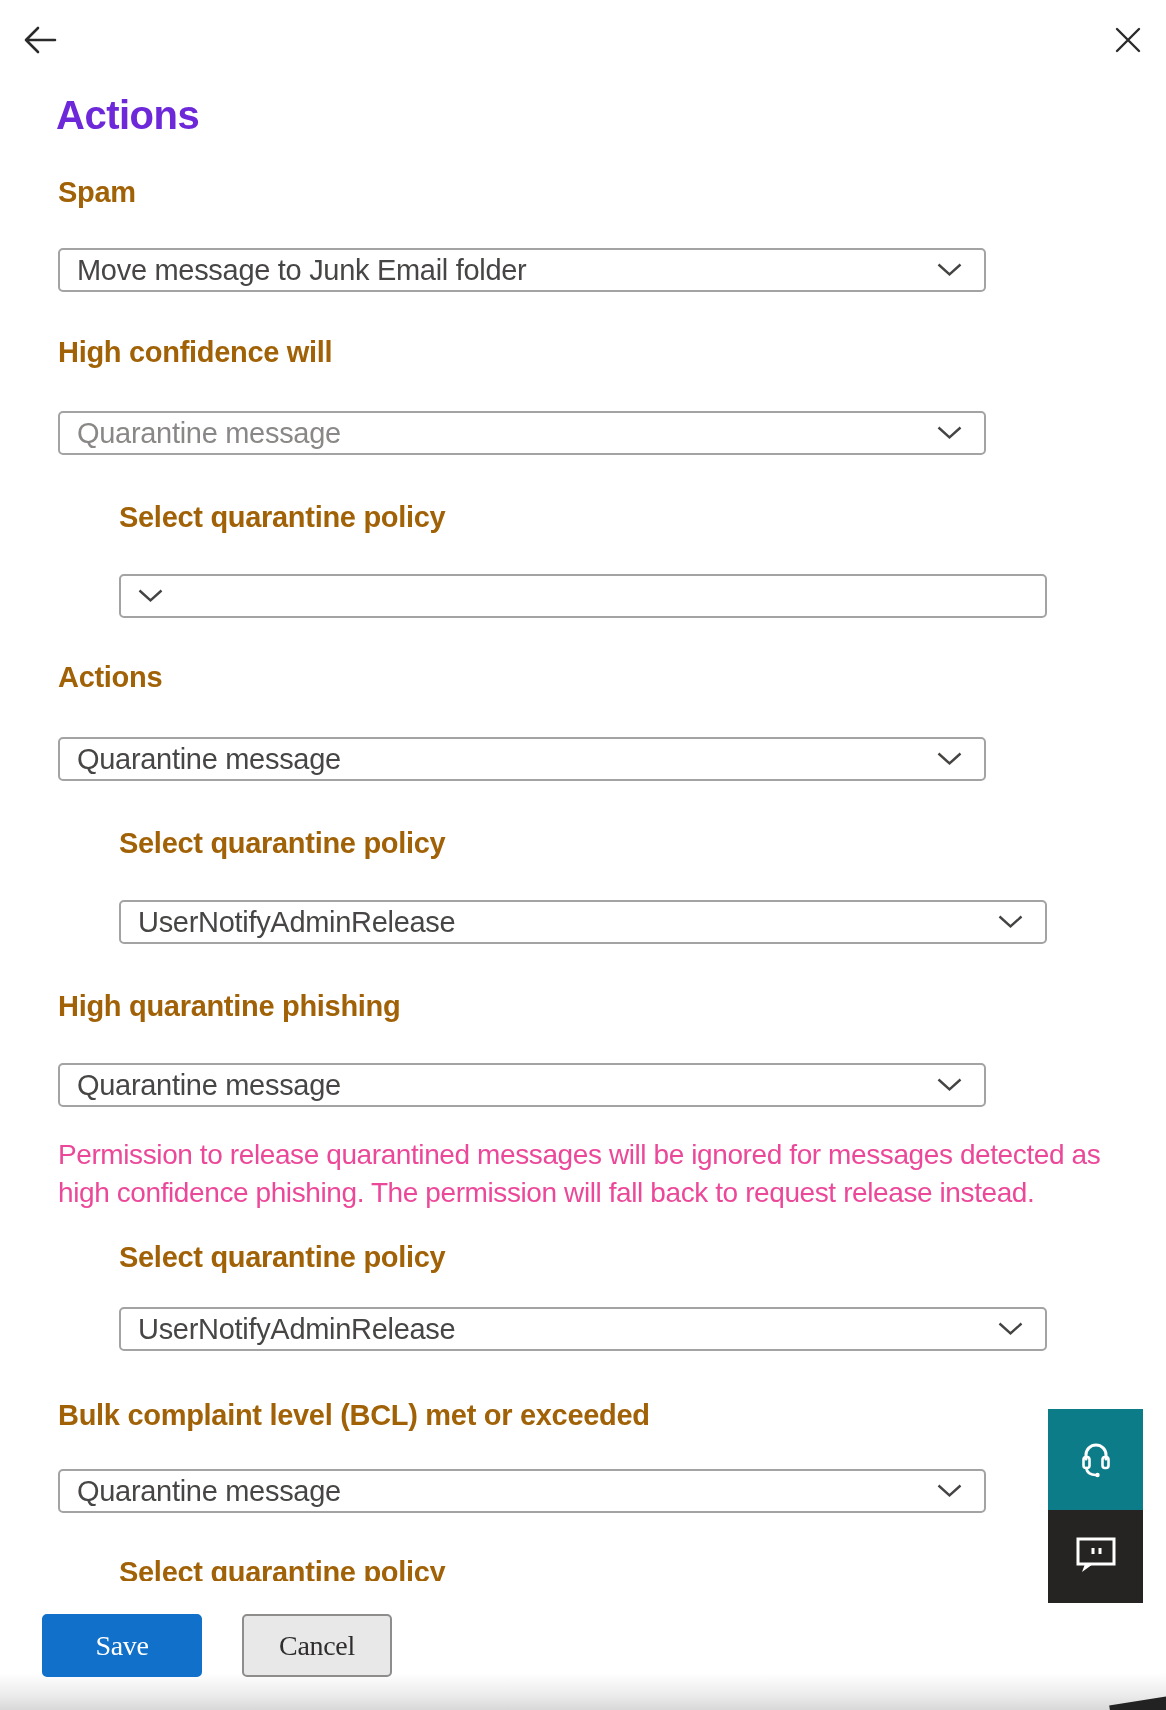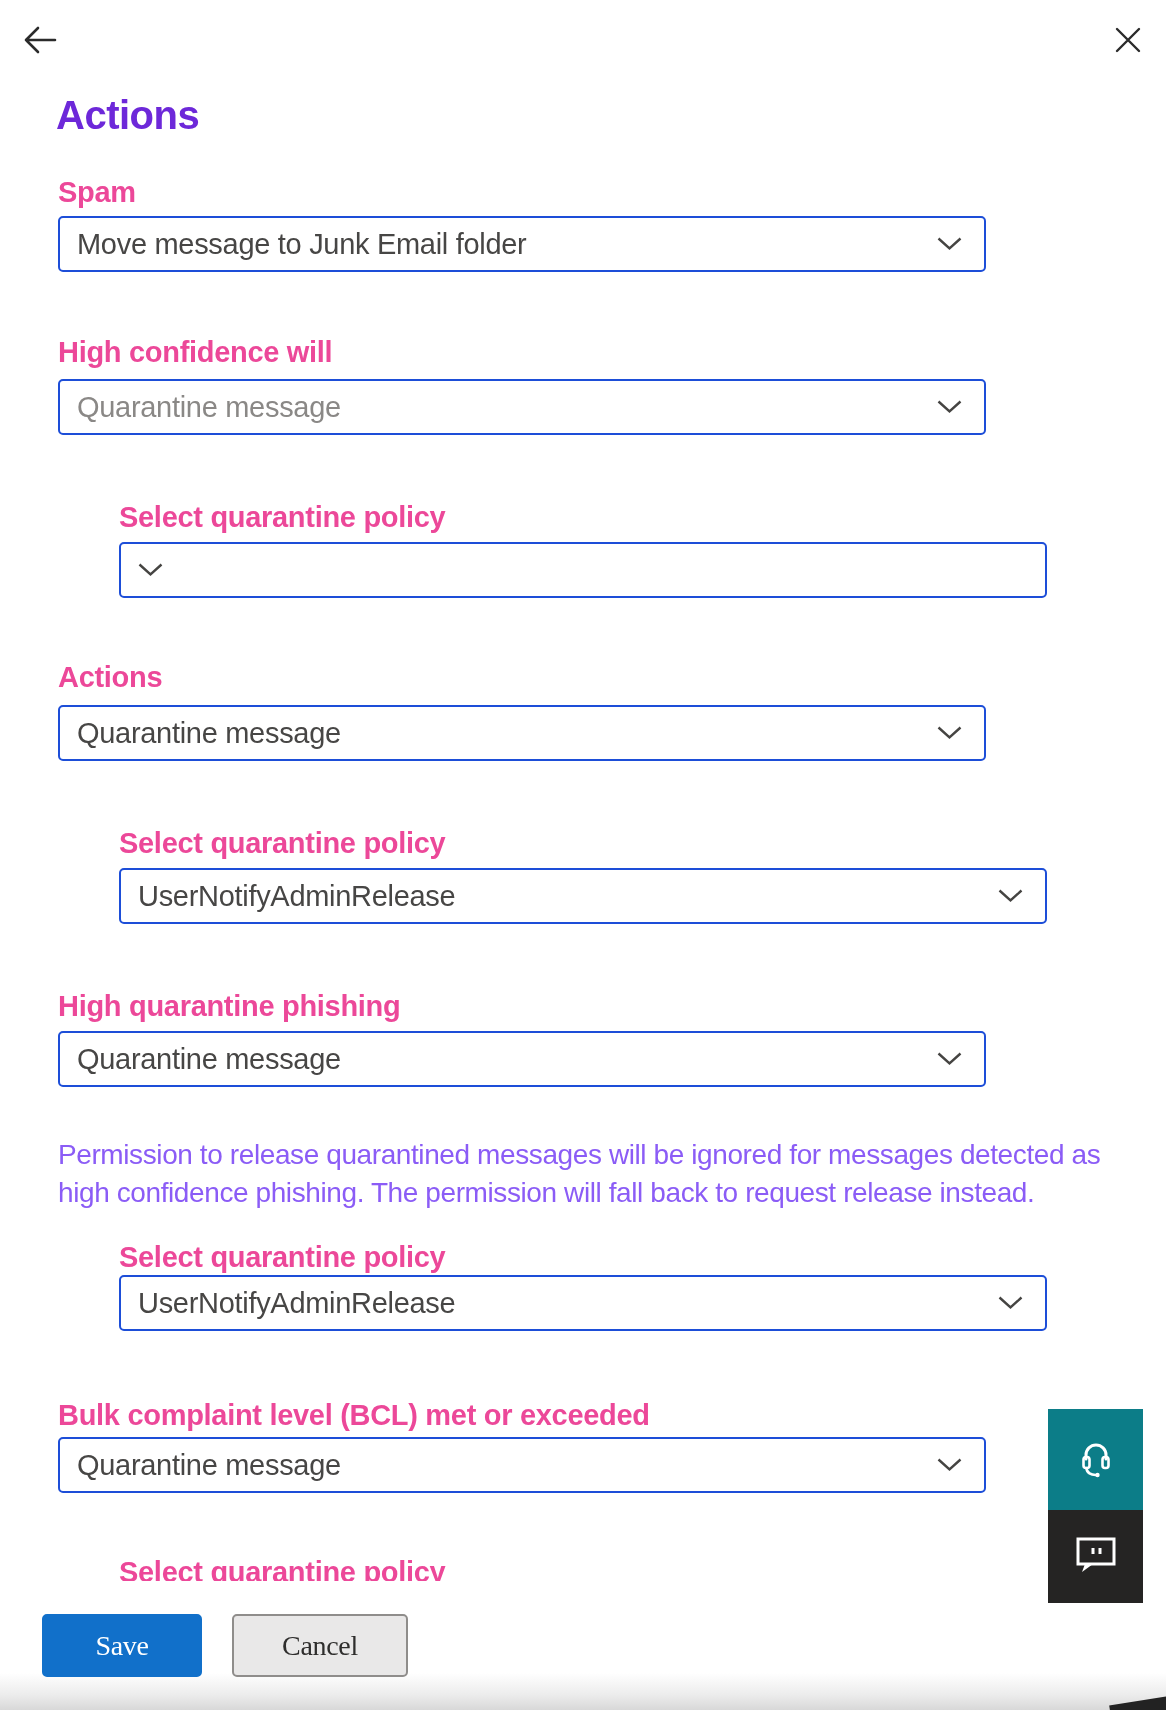--- a/index.html
+++ b/index.html
@@ -17,60 +17,60 @@
   #close-btn{left:1114px;top:26px;}
 
   
   .page-title{
     left:56px;top:93px;
     font-size:40px;font-weight:700;color:#6d28d9;letter-spacing:-0.5px;
   }
 
   
   .field-label{
-    font-size:29px;font-weight:600;color:#ec4899;letter-spacing:-0.3px;
+    font-size:29px;font-weight:600;color:#a16207;letter-spacing:-0.3px;
     white-space:nowrap;
   }
   .main-col{left:58px;}
   .indent-col{left:119px;}
 
   
   .dropdown{
-    position:absolute;width:928px;height:56px;box-sizing:border-box;
-    background:#ffffff;border:2px solid #1d4ed8;border-radius:5px;
+    position:absolute;width:928px;height:44px;box-sizing:border-box;
+    background:#ffffff;border:2px solid #a3a3a3;border-radius:5px;
     display:flex;align-items:center;justify-content:space-between;
-    padding:0 22px 0 17px;cursor:pointer;
+    padding:0 22px 0 17px;cursor:pointer;margin-top:32px;
   }
   .dropdown .val{
     font-size:29px;color:#474645;letter-spacing:-0.3px;white-space:nowrap;
   }
   .dropdown .val.muted{color:#8a8886;}
   .chev{flex:0 0 auto;margin-top:4px;}
 
   
   .note{
     left:58px;top:1136px;width:1085px;
-    font-size:28px;color:#8b5cf6;line-height:38px;letter-spacing:-0.4px;
+    font-size:28px;color:#ec4899;line-height:38px;letter-spacing:-0.4px;
   }
 
   
   #sqp4-label{z-index:1;}
 
   
   .footer{
     left:0;top:1581px;width:1166px;height:129px;z-index:3;
     background:linear-gradient(180deg,#ffffff 0px,#ffffff 92px,#ececec 114px,#d8d8d8 129px);
   }
   .btn{
     position:absolute;top:33px;height:63px;box-sizing:border-box;
     font-family:Liberation Serif, serif;font-size:28px;letter-spacing:-0.3px;
     border-radius:5px;cursor:pointer;
   }
   #save-btn{left:42px;width:160px;background:#1170ca;border:2px solid #1170ca;color:#ffffff;}
-  #cancel-btn{left:232px;width:176px;background:#e9e8e8;border:2px solid #8f8d8b;color:#2f2e2d;}
+  #cancel-btn{left:242px;width:150px;background:#e9e8e8;border:2px solid #8f8d8b;color:#2f2e2d;}
 
   
   .side-btn{
     position:absolute;left:1048px;width:95px;border:none;cursor:pointer;z-index:4;
     display:flex;align-items:center;justify-content:center;padding:0;
   }
   #support-btn{top:1409px;height:101px;background:#0c7d88;}
   #feedback-btn{top:1510px;height:93px;background:#252423;}
 
   

